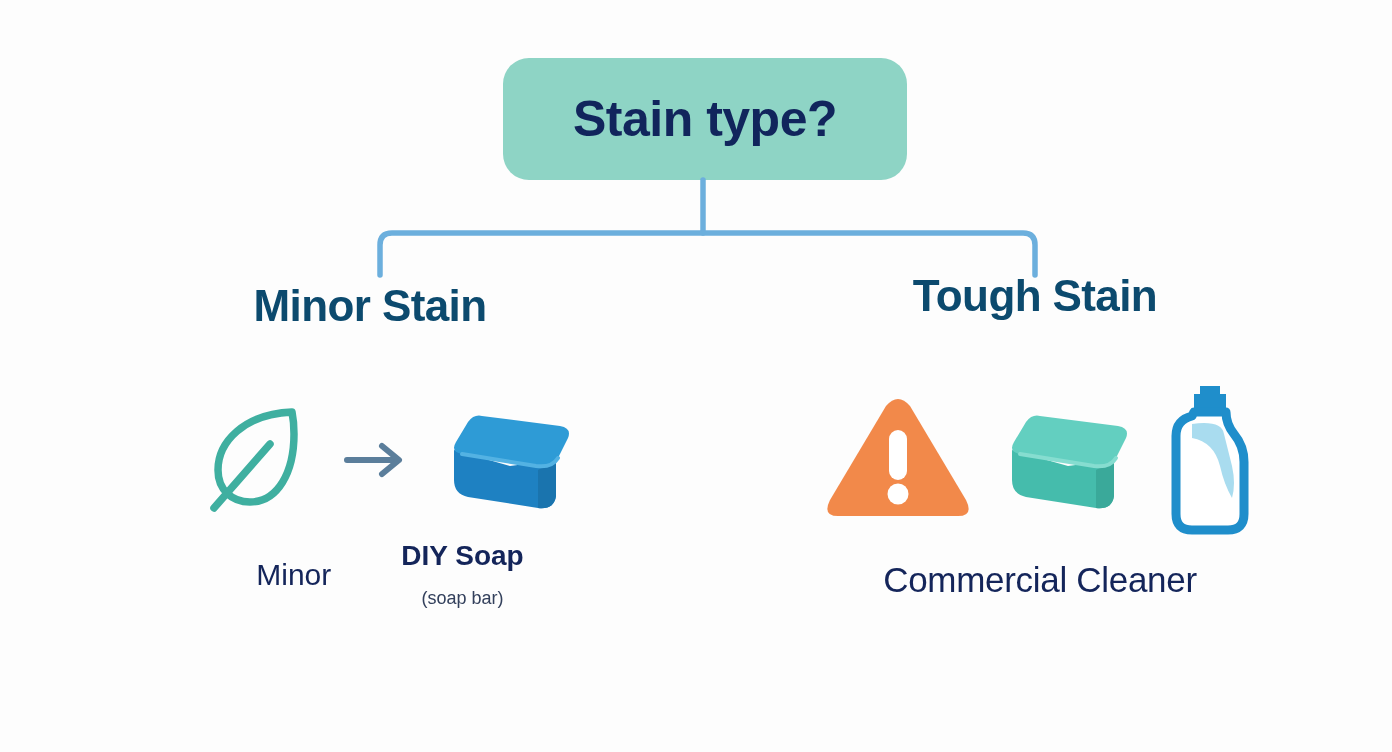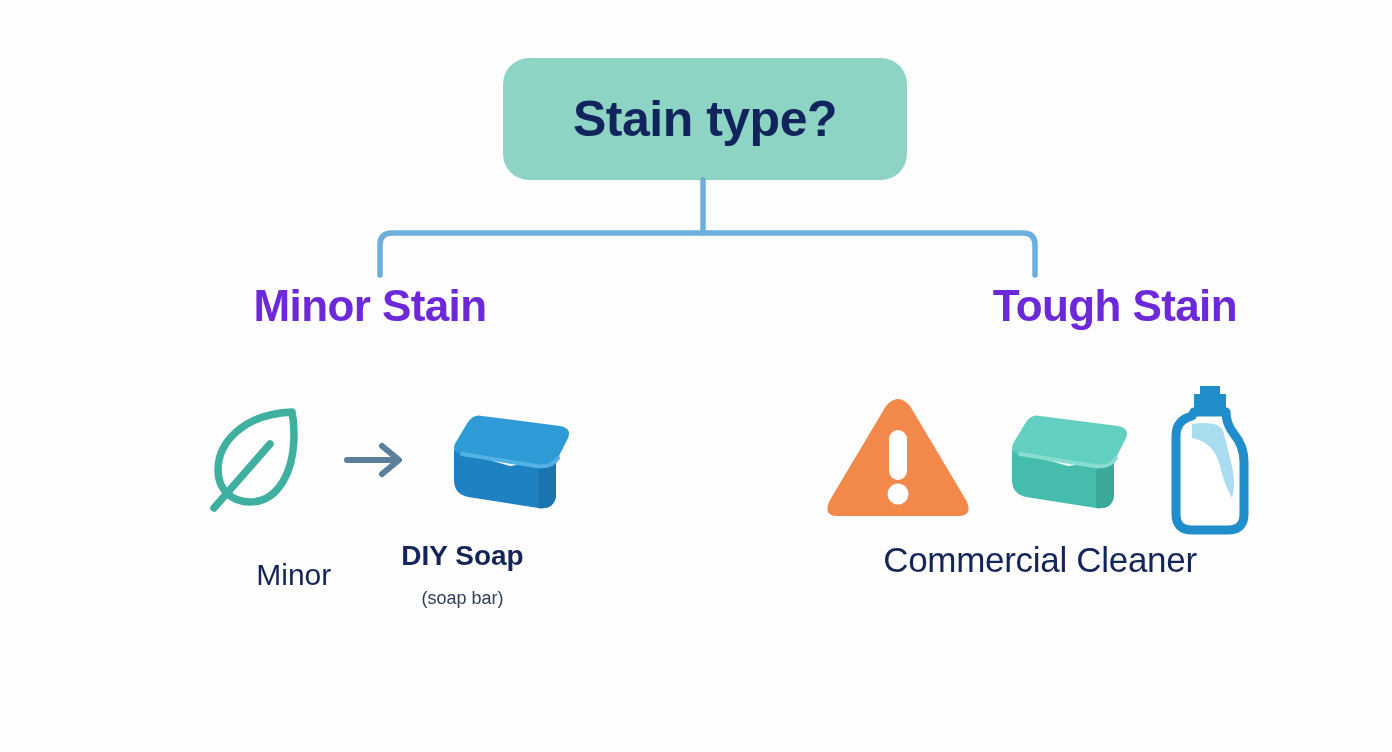--- a/index.html
+++ b/index.html
@@ -49,35 +49,34 @@
     width: 1392px;
     height: 752px;
     pointer-events: none;
   }
 
   
   .branch-heading {
     position: absolute;
     font-size: 44px;
     font-weight: bold;
-    color: #6d28d9;
+    color: #0c4a6e;
     letter-spacing: -0.6px;
     white-space: nowrap;
     text-align: center;
   }
   #branch-heading-left {
     left: 168px;
     top: 281px;
     width: 404px;
   }
   #branch-heading-right {
     left: 833px;
-    top: 281px;
+    top: 271px;
     width: 404px;
-    text-align: right;
   }
 
   
   .branch-body {
     position: absolute;
     top: 380px;
   }
   #branch-body-left  { left: 168px; width: 440px; }
   #branch-body-right { left: 800px; width: 480px; }
 
@@ -115,20 +114,21 @@
     margin-top: 16px;
     font-size: 18px;
     font-weight: normal;
     color: #33405c;
     white-space: nowrap;
   }
   #label-row-right .item-label {
     font-size: 35px;
     font-weight: normal;
     letter-spacing: -0.3px;
+    margin-top: 20px;
   }
 
   .label-col { display: flex; flex-direction: column; align-items: center; }
   .icon { display: block; }
 </style>
 </head>
 <body>
 
 <div id="canvas">
 

